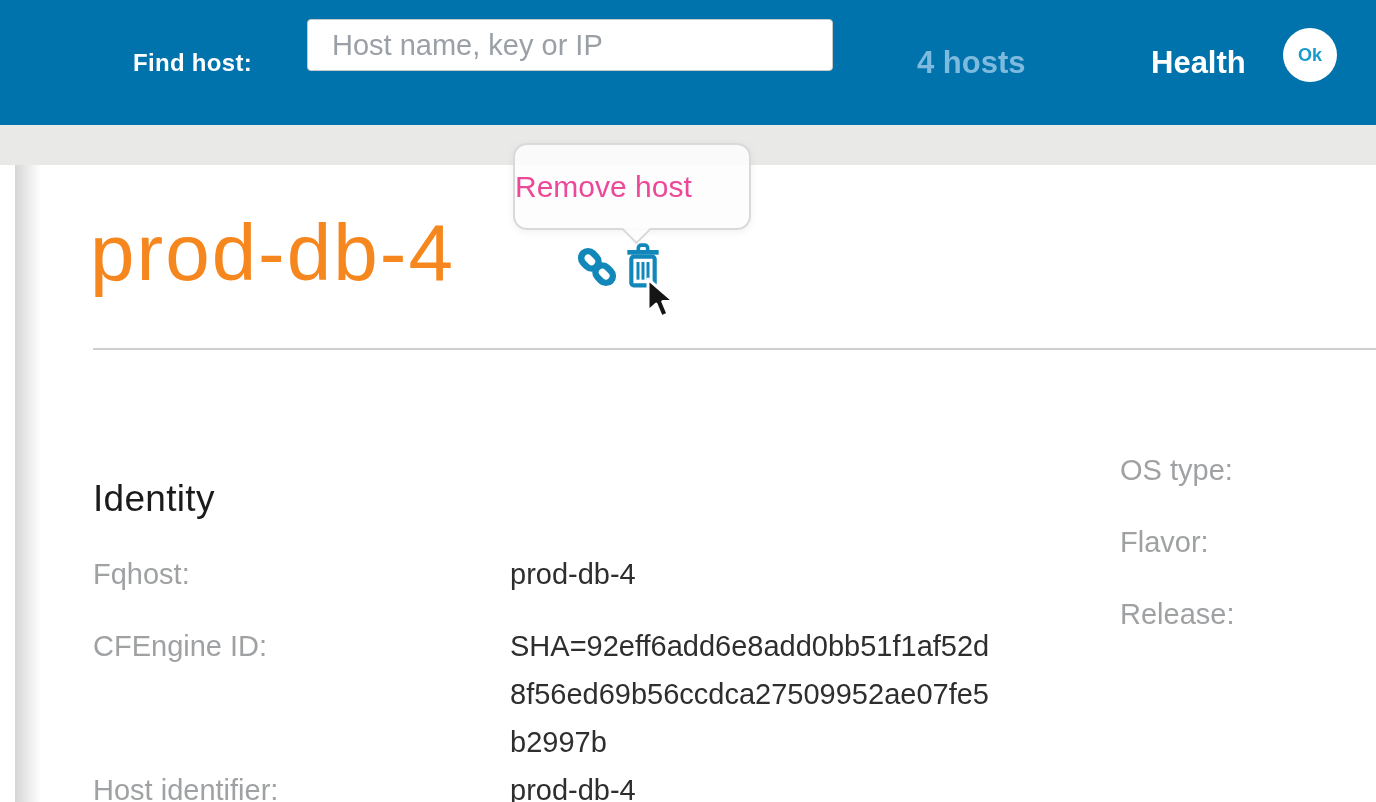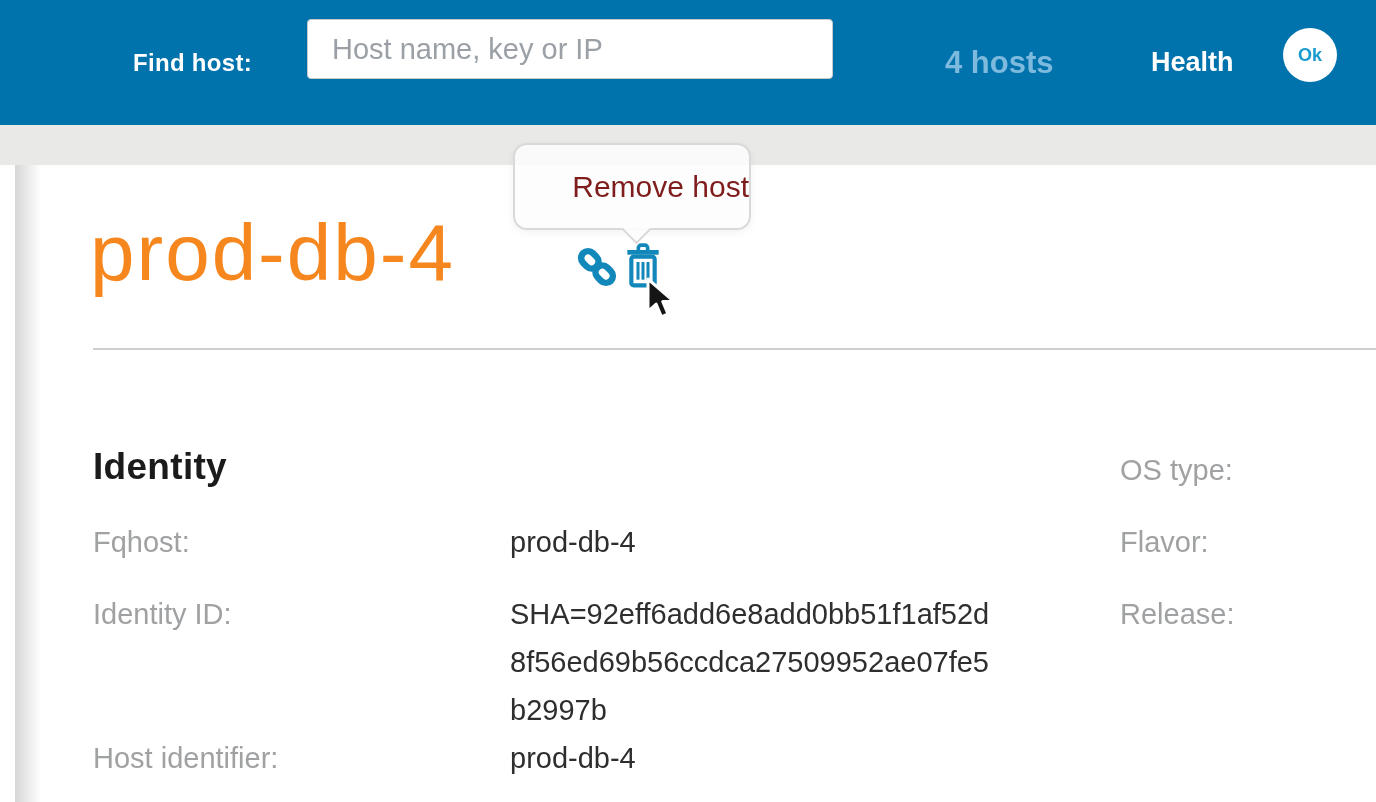--- a/index.html
+++ b/index.html
@@ -15,37 +15,36 @@
   .navbar {
     position: absolute; left: 0; top: 0; width: 1376px; height: 125px;
     background: #0072AC;
   }
   .find-host-label {
     position: absolute; left: 133px; top: 0; height: 125px;
     display: flex; align-items: center;
     color: #ffffff; font-size: 24px; font-weight: 700; letter-spacing: 0.3px;
   }
   .search-input {
-    position: absolute; left: 307px; top: 19px; width: 526px; height: 60px;
+    position: absolute; left: 307px; top: 19px; width: 526px; height: 52px;
     border: 1px solid #c9c9c9; border-radius: 4px; background: #ffffff;
     padding: 0 24px; font-size: 29px; color: #333;
     font-family: "Liberation Sans", sans-serif; outline: none;
   }
   .search-input::placeholder { color: #9aa0a6; }
   .hosts-count {
     position: absolute; left: 917px; top: 0; height: 125px;
     display: flex; align-items: center;
     color: #7DBADE; font-size: 31px; font-weight: 600; text-decoration: none;
     cursor: pointer;
-    margin-left: 28px;
   }
   .health-label {
     position: absolute; left: 1151px; top: 0; height: 125px;
     display: flex; align-items: center;
-    color: #ffffff; font-size: 27px; font-weight: 700;
+    color: #ffffff; font-size: 31px; font-weight: 700;
   }
   .health-badge {
     position: absolute; left: 1283px; top: 28px; width: 54px; height: 54px;
     background: #ffffff; border-radius: 50%;
     display: flex; align-items: center; justify-content: center;
     color: #189BCC; font-size: 18px; font-weight: 700; cursor: pointer;
   }
 
   
   .subbar {
@@ -58,22 +57,22 @@
     position: absolute; left: 15px; top: 165px; width: 26px; height: 637px;
     background: linear-gradient(to right, rgba(0,0,0,0.16), rgba(0,0,0,0));
   }
 
   
   .tooltip {
     position: absolute; left: 513px; top: 143px; width: 238px; height: 87px;
     background: rgba(253,253,253,0.84);
     border: 2px solid #d9d9d9; border-radius: 14px;
     box-shadow: 0 2px 8px rgba(0,0,0,0.06);
-    display: flex; align-items: center; justify-content: flex-end;
-    font-size: 30px; color: #7f1d1d; z-index: 6;
+    display: flex; align-items: center; justify-content: flex-start;
+    font-size: 30px; color: #ec4899; z-index: 6;
   }
   .tooltip-arrow {
     position: absolute; left: 111px; bottom: -12px; width: 21px; height: 21px;
     background: rgba(253,253,253,0.9);
     border-right: 2px solid #d9d9d9; border-bottom: 2px solid #d9d9d9;
     transform: rotate(45deg);
   }
 
   
   .host-title {
@@ -90,22 +89,22 @@
   .divider {
     position: absolute; left: 93px; top: 348px; width: 1283px; height: 2px;
     background: #cfcfcf;
   }
 
   
   .section { position: absolute; top: 446px; }
   .section-identity { left: 93px; width: 910px; }
   .section-os { left: 1120px; width: 250px; }
   .section h2 {
-    font-size: 37px; font-weight: 700; color: #1b1b1b;
-    margin-bottom: 30px; letter-spacing: 0.3px;
+    font-size: 37px; font-weight: 400; color: #1b1b1b;
+    margin-bottom: 30px; letter-spacing: 0.3px; margin-top: 32px;
   }
   .field-row { display: flex; margin-bottom: 24px; }
   .field-row .flabel {
     width: 417px; flex: 0 0 417px;
     font-size: 29px; color: #9fa1a3; line-height: 48px;
   }
   .field-row .fvalue {
     width: 492px; font-size: 29px; color: #2e2e2e; line-height: 48px;
     word-break: break-all;
   }
@@ -168,21 +167,21 @@
 
   <section class="section section-identity">
     <h2>Identity</h2>
 
     <div class="field-row">
       <div class="flabel">Fqhost:</div>
       <div class="fvalue">prod-db-4</div>
     </div>
 
     <div class="field-row">
-      <div class="flabel">Identity ID:</div>
+      <div class="flabel">CFEngine ID:</div>
       <div class="fvalue">SHA=92eff6add6e8add0bb51f1af52d8f56ed69b56ccdca27509952ae07fe5b2997b</div>
     </div>
 
     <div class="field-row">
       <div class="flabel">Host identifier:</div>
       <div class="fvalue">prod-db-4</div>
     </div>
   </section>
 
   <section class="section section-os">

